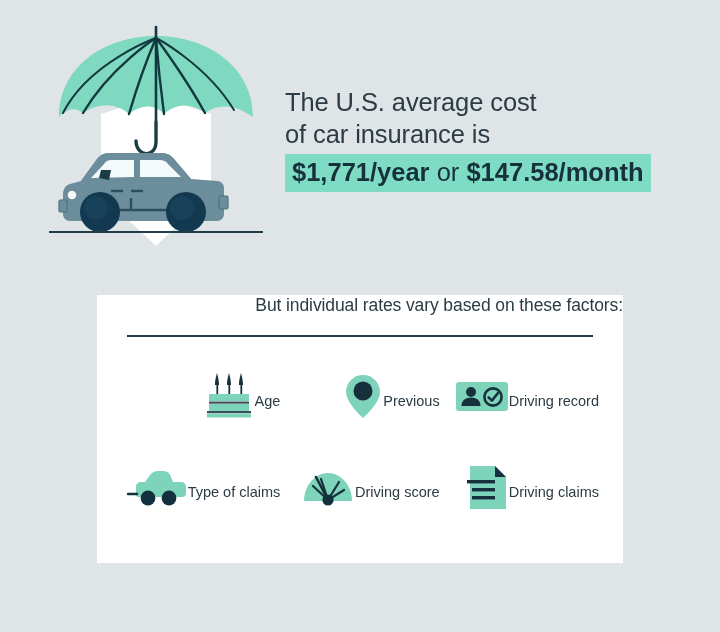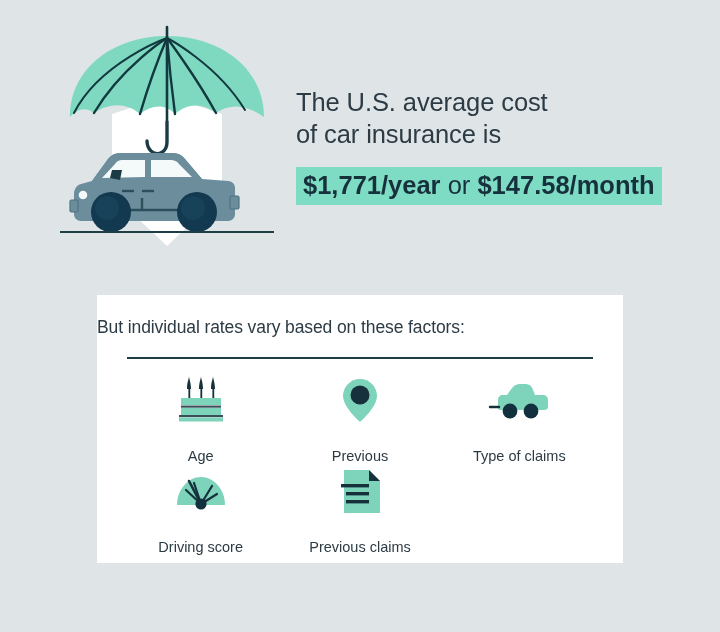--- a/index.html
+++ b/index.html
@@ -19,21 +19,21 @@
 
   .page {
     position: relative;
     width: 720px;
     height: 632px;
   }
 
   
   .hero {
     position: absolute;
-    left: 12px;
+    left: 1px;
     top: 0;
     width: 570px;
     height: 270px;
   }
 
   .illustration {
     position: absolute;
     left: 40px;
     top: 18px;
     width: 230px;
@@ -49,21 +49,21 @@
 
   .headline-line {
     font-size: 25.5px;
     line-height: 32px;
     color: #2c3b44;
     letter-spacing: -0.1px;
     white-space: nowrap;
   }
 
   .highlight-wrap {
-    margin-top: 17px;
+    margin-top: 4px;
     display: inline-block;
   }
 
   .highlight {
     display: inline-block;
     background: #7fdcc4;
     padding: 4px 7px 5px 7px;
     font-size: 25.5px;
     line-height: 29px;
     color: #17313c;
@@ -82,46 +82,45 @@
   .card {
     position: absolute;
     left: 97px;
     top: 295px;
     width: 526px;
     height: 268px;
     background: #ffffff;
   }
 
   .card-title {
-    text-align: left;
+    text-align: right;
     font-size: 17.5px;
     color: #2c3b44;
-    padding-top: 22px;
     letter-spacing: -0.1px;
   }
 
   .card-divider {
     height: 2px;
     background: #1f3d47;
     margin: 19px 30px 0 30px;
   }
 
   .factors-grid {
     display: grid;
     grid-template-columns: repeat(3, 1fr);
     grid-template-rows: repeat(2, 1fr);
     padding: 14px 24px 16px 24px;
     height: 212px;
   }
 
   .factor {
     display: flex;
-    flex-direction: column;
+    flex-direction: row;
     align-items: center;
-    justify-content: space-between;
+    justify-content: flex-end;
   }
 
   .factor-icon {
     height: 56px;
     display: flex;
     align-items: center;
     justify-content: center;
   }
 
   .factor-label {
@@ -236,20 +235,32 @@
         <div class="factor-icon">
           <svg width="40" height="50" viewBox="0 0 40 50" xmlns="http://www.w3.org/2000/svg">
             <path d="M20 3 C10.6 3 3 10.6 3 20 C3 31 20 46 20 46 C20 46 37 31 37 20
                      C37 10.6 29.4 3 20 3 Z" fill="#7ed3bb"></path>
             <circle cx="20" cy="19" r="9.5" fill="#17313c"></circle>
           </svg>
         </div>
         <div class="factor-label">Previous</div>
       </div>
 
+      <div class="factor">
+        <div class="factor-icon">
+          <svg width="54" height="40" viewBox="0 0 54 40" xmlns="http://www.w3.org/2000/svg">
+            <rect x="1" y="5" width="52" height="29" rx="3" fill="#7ed3bb"></rect>
+            <circle cx="16" cy="15" r="5" fill="#17313c"></circle>
+            <path d="M6.5 29 C6.5 23.4 10.8 20.6 16 20.6 C21.2 20.6 25.5 23.4 25.5 29 Z" fill="#17313c"></path>
+            <circle cx="38" cy="20" r="8.6" fill="none" stroke="#17313c" stroke-width="2.6"></circle>
+            <path d="M33.6 20.4 L36.9 23.6 L42.8 16.2" fill="none" stroke="#17313c" stroke-width="2.6" stroke-linecap="round" stroke-linejoin="round"></path>
+          </svg>
+        </div>
+        <div class="factor-label">Driving record</div>
+      </div>
 
       <div class="factor">
         <div class="factor-icon">
           <svg width="62" height="42" viewBox="0 0 62 42" xmlns="http://www.w3.org/2000/svg">
             <path d="M10 28 L10 20 C10 17 12 15 15 15 L19 15 L24 8 C26 5.4 29 4 32 4
                      L37 4 C41 4 44 6 45 10 L47 15 L55 15 C58 15 60 17 60 20 L60 27
                      C60 29 58 30 56 30 L12 30 C11 30 10 29 10 28 Z" fill="#7ed3bb"></path>
             <line x1="2" y1="27" x2="11" y2="27" stroke="#17313c" stroke-width="2.4" stroke-linecap="round"></line>
             <circle cx="22" cy="31" r="7.4" fill="#13303f"></circle>
             <circle cx="43" cy="31" r="7.4" fill="#13303f"></circle>
@@ -276,19 +287,19 @@
       <div class="factor">
         <div class="factor-icon">
           <svg width="46" height="48" viewBox="0 0 46 48" xmlns="http://www.w3.org/2000/svg">
             <path d="M7 2 L32 2 L43 13 L43 45 L7 45 Z" fill="#7ed3bb"></path>
             <path d="M32 2 L43 13 L32 13 Z" fill="#17313c"></path>
             <rect x="4" y="16" width="28" height="3.4" fill="#17313c"></rect>
             <rect x="9" y="24" width="23" height="3.4" fill="#17313c"></rect>
             <rect x="9" y="32" width="23" height="3.4" fill="#17313c"></rect>
           </svg>
         </div>
-        <div class="factor-label">Previous claims</div>
+        <div class="factor-label">Driving claims</div>
       </div>
 
     </div>
   </div>
 
 </div>
 
 </body></html>

